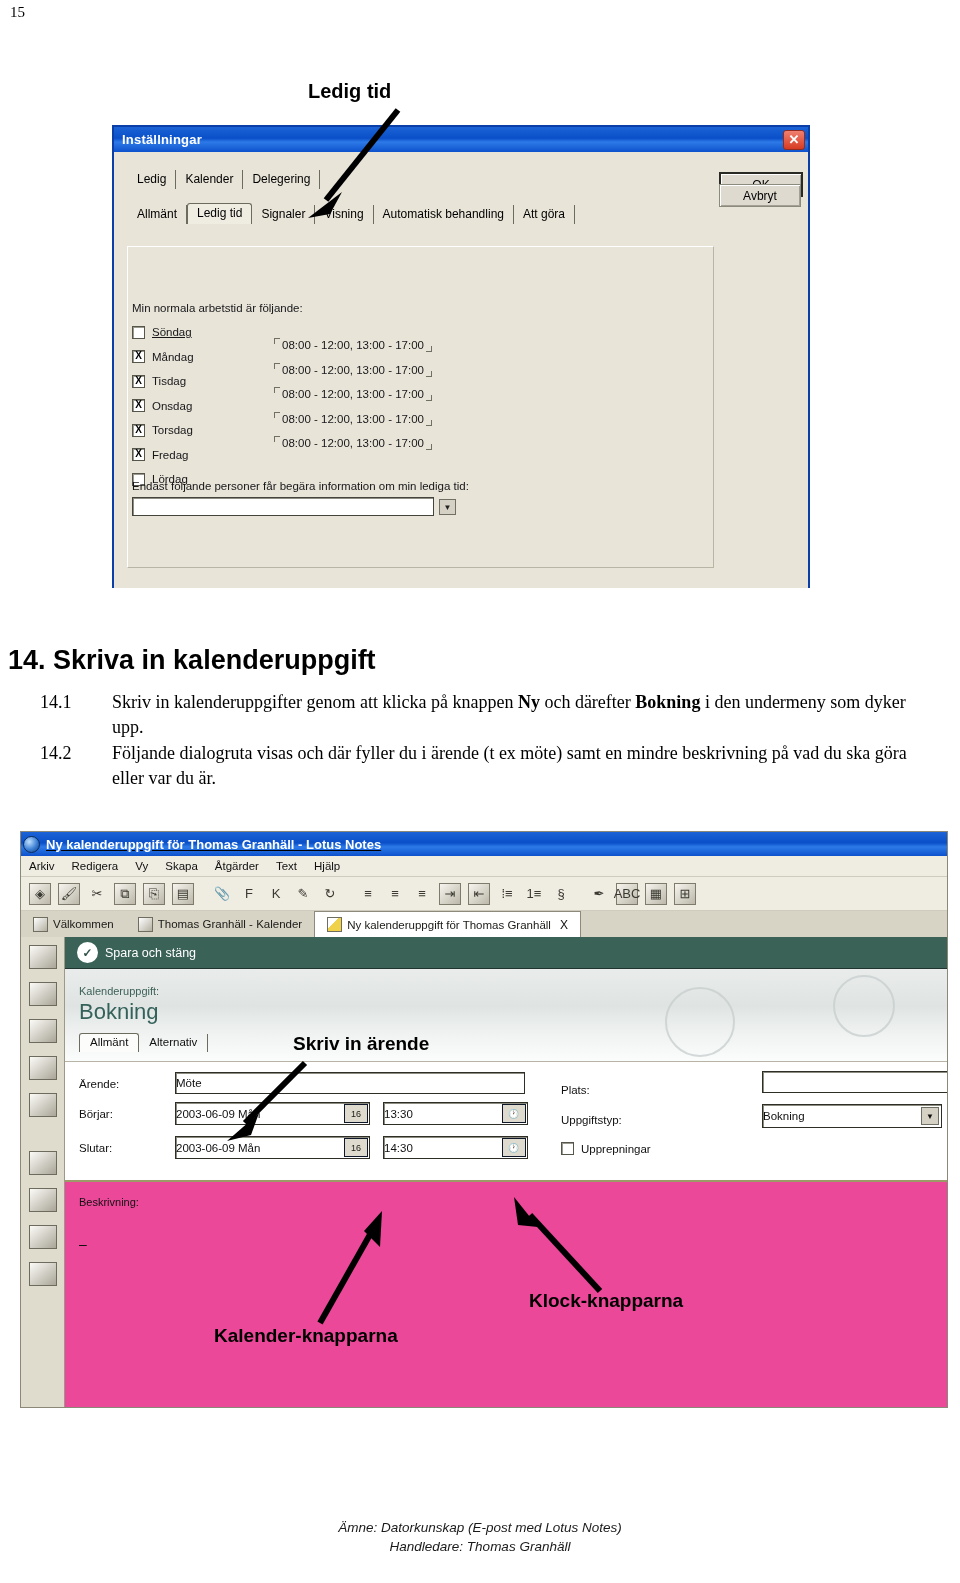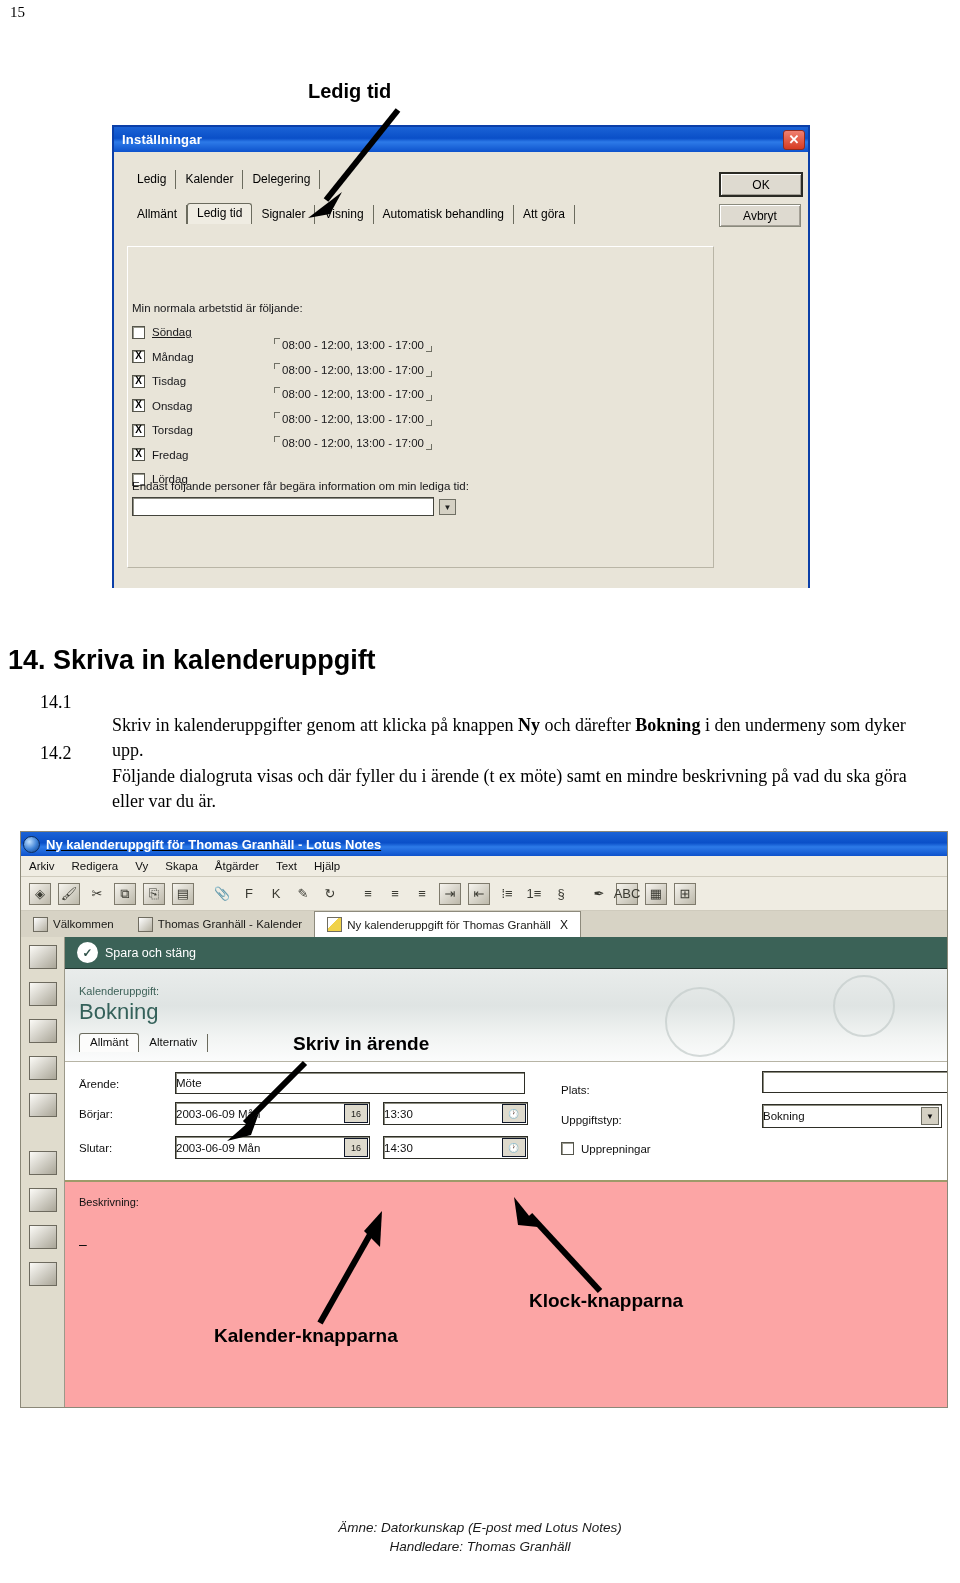--- a/index.html
+++ b/index.html
@@ -97,30 +97,30 @@
     font-size:8px;font-family:"Liberation Sans",sans-serif;color:#222;
   }
 
   .winbtn{
     position:absolute;font-family:"Liberation Sans",sans-serif;font-size:12px;
     color:#000;background:#dedad0;border:1px solid #8a8a7d;
     box-shadow:inset 1px 1px 0 #fff, inset -1px -1px 0 #a4a096;
     display:flex;align-items:center;justify-content:center;
   }
   #btn-ok{left:605px;top:20px;width:80px;height:21px;border:2px solid #2a2a24;}
-  #btn-cancel{left:605px;top:52px;width:80px;height:21px;}
+  #btn-cancel{left:605px;top:32px;width:80px;height:21px;}
 
   
   #h-main{
     position:absolute;left:8px;top:645px;
     font-family:"Liberation Sans",sans-serif;font-size:27px;font-weight:bold;color:#000;
   }
   .num-item{position:absolute;font-size:18px;line-height:25px;color:#000;}
   .num-item .n{position:absolute;left:0;top:0;}
-  .num-item .txt{display:block;margin-left:72px;margin-top:23px;}
+  .num-item .txt{display:block;margin-left:72px;}
   #item-141{left:40px;top:690px;width:880px;}
   #item-142{left:40px;top:741px;width:880px;}
   b.bd{font-weight:bold;}
 
   
   #notes-window{
     position:absolute;left:20px;top:831px;width:928px;height:577px;
     background:#efece2;border:1px solid #8b8878;box-sizing:border-box;overflow:hidden;
   }
   #notes-title{
@@ -241,21 +241,21 @@
   .minibtn{
     position:absolute;right:1px;top:1px;bottom:1px;width:22px;background:#dedacd;
     border:1px solid #0f172a;display:flex;align-items:center;justify-content:center;
     font-family:"Liberation Sans",sans-serif;font-size:9px;color:#1a1a17;
   }
   .dropbtn{
     position:absolute;right:2px;top:2px;bottom:2px;width:16px;background:#d5d1c4;
     border:1px solid #6f6f64;display:flex;align-items:center;justify-content:center;
     font-size:8px;font-family:"Liberation Sans",sans-serif;color:#111;
   }
-  #body-area{position:relative;height:230px;background:#fca5a5;}
+  #body-area{position:relative;height:230px;background:#ec4899;}
   #beskr-label{
     position:absolute;left:14px;top:14px;
     font-family:"Liberation Sans",sans-serif;font-size:11px;color:#101010;
   }
   #beskr-dash{
     position:absolute;left:14px;top:54px;
     font-family:"Liberation Sans",sans-serif;font-size:14px;color:#101010;
   }
 
   

